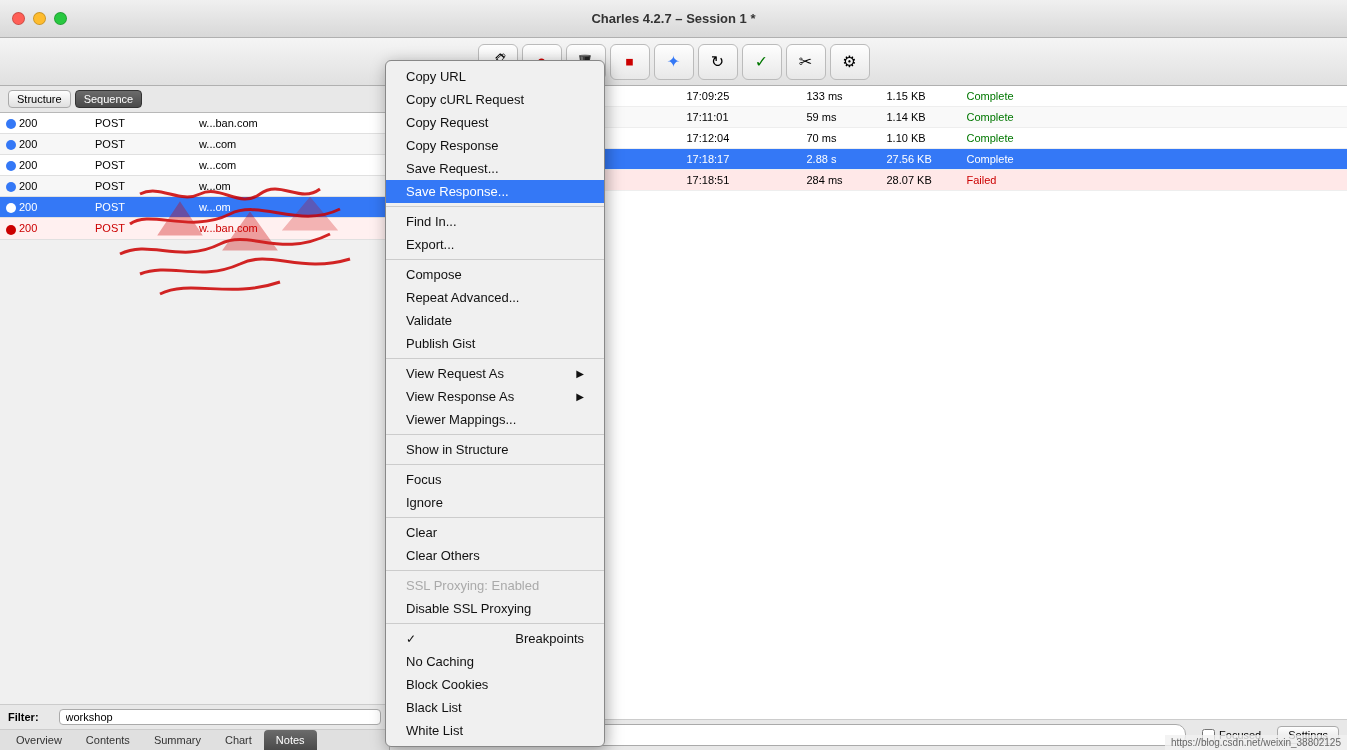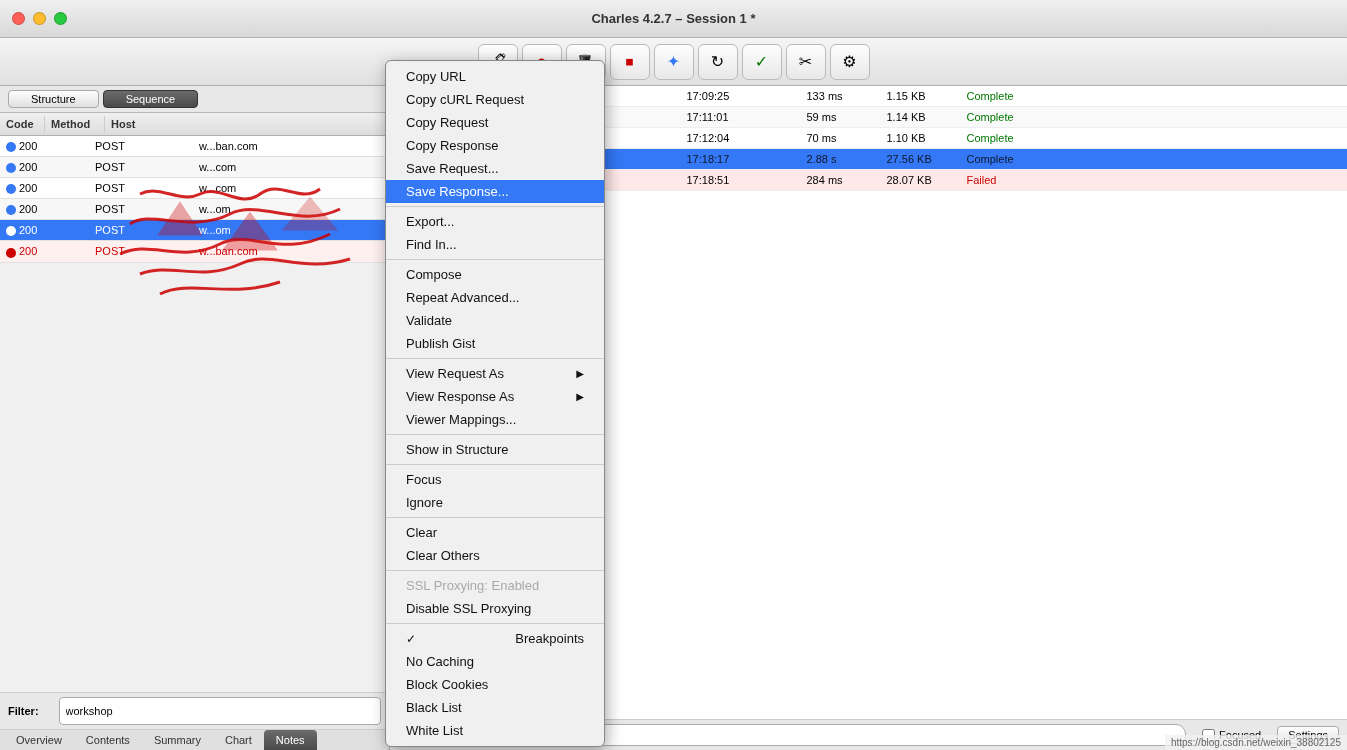--- a/index.html
+++ b/index.html
@@ -87,21 +87,21 @@
 
     
     .view-switcher {
       display: flex;
       padding: 4px 8px;
       gap: 4px;
       background: #e8e8e8;
       border-bottom: 1px solid #b8b8b8;
     }
     .view-btn {
-      padding: 2px 22px;
+      padding: 2px 8px;
       border-radius: 4px;
       border: 1px solid #aaa;
       background: linear-gradient(to bottom, #fefefe, #e0e0e0);
       font-size: 11px;
       cursor: pointer;
     }
     .view-btn.active {
       background: linear-gradient(to bottom, #6b6b6b, #4a4a4a);
       color: white;
       border-color: #333;
@@ -161,21 +161,21 @@
       display: flex;
       align-items: center;
       padding: 4px 8px;
       background: #e8e8e8;
       border-top: 1px solid #ccc;
       gap: 20px;
     }
     .filter-label { font-size: 11px; font-weight: 600; }
     .filter-input {
       flex: 1;
-      height: 28px;
+      height: 16px;
       border: 1px solid #aaa;
       border-radius: 4px;
       padding: 6px 6px;
       font-size: 11px;
       background: white;
     }
 
     
     .bottom-tabs {
       display: flex;
@@ -223,21 +223,21 @@
     .sort-indicator { margin-left: 4px; font-size: 9px; }
 
     .right-table-body { flex: 1; }
     .right-row {
       display: grid;
       grid-template-columns: 1fr 120px 80px 80px 100px 1fr;
       border-bottom: 1px solid #eee;
       padding: 2px 0;
     }
     .right-row:nth-child(even) { background: #f9f9f9; }
-    .right-row.selected { background: #3478f6; color: #0f172a; }
+    .right-row.selected { background: #3478f6; color: #ffffff; }
     .right-row.error { background: #ffe8e8; }
     .right-td {
       padding: 2px 8px;
       font-size: 11px;
       white-space: nowrap;
       overflow: hidden;
       text-overflow: ellipsis;
     }
     .status-complete { color: #007700; }
     .status-failed { color: #cc0000; }
@@ -379,25 +379,20 @@
 
 <div class="main-area">
 
   <div class="left-panel">
 
     <div class="view-switcher">
       <button class="view-btn">Structure</button>
       <button class="view-btn active">Sequence</button>
     </div>
 
-    <div class="table-header">
-      <div class="th">Code</div>
-      <div class="th">Method</div>
-      <div class="th">Host</div>
-    </div>
 
     <div class="table-body">
       <div class="table-row">
         <div class="td code-cell"><span class="code-icon icon-blue"></span>200</div>
         <div class="td">POST</div>
         <div class="td">w...ban.com</div>
       </div>
       <div class="table-row">
         <div class="td code-cell"><span class="code-icon icon-blue"></span>200</div>
         <div class="td">POST</div>
@@ -514,22 +509,22 @@
 </div>
 
 <div class="context-menu">
   <div class="menu-item">Copy URL</div>
   <div class="menu-item">Copy cURL Request</div>
   <div class="menu-item">Copy Request</div>
   <div class="menu-item">Copy Response</div>
   <div class="menu-item">Save Request...</div>
   <div class="menu-item active">Save Response...</div>
   <div class="menu-separator"></div>
+  <div class="menu-item">Find In...</div>
   <div class="menu-item">Export...</div>
-  <div class="menu-item">Find In...</div>
   <div class="menu-separator"></div>
   <div class="menu-item">Compose</div>
   <div class="menu-item">Repeat Advanced...</div>
   <div class="menu-item">Validate</div>
   <div class="menu-item">Publish Gist</div>
   <div class="menu-separator"></div>
   <div class="menu-item">View Request As <span class="menu-arrow">▶</span></div>
   <div class="menu-item">View Response As <span class="menu-arrow">▶</span></div>
   <div class="menu-item">Viewer Mappings...</div>
   <div class="menu-separator"></div>

